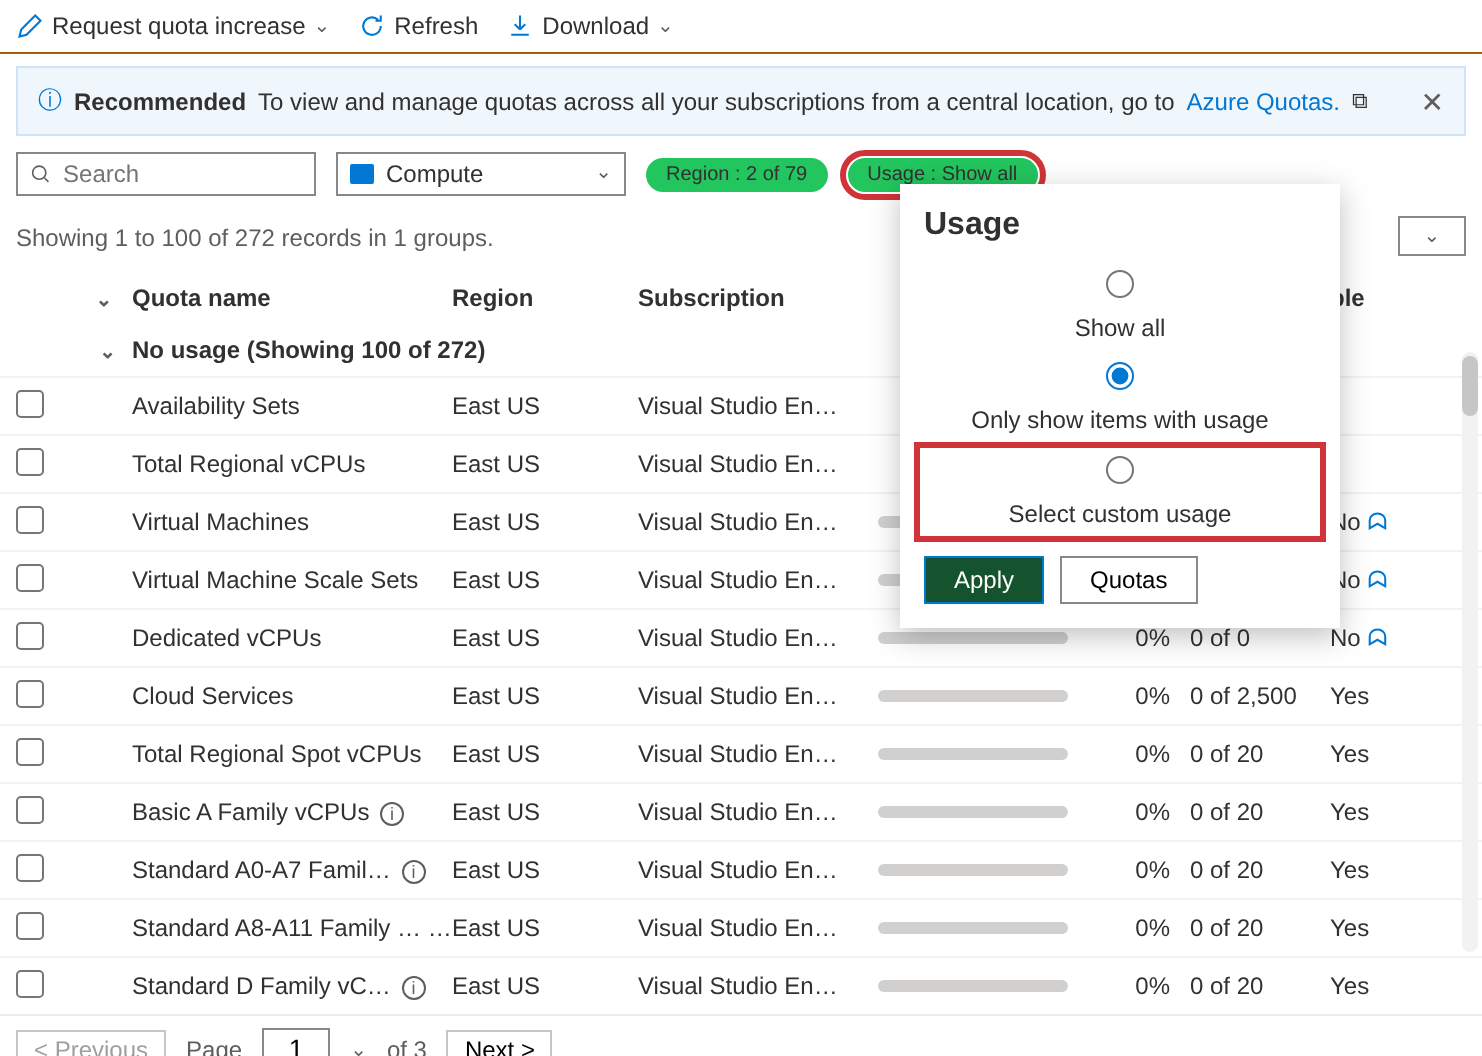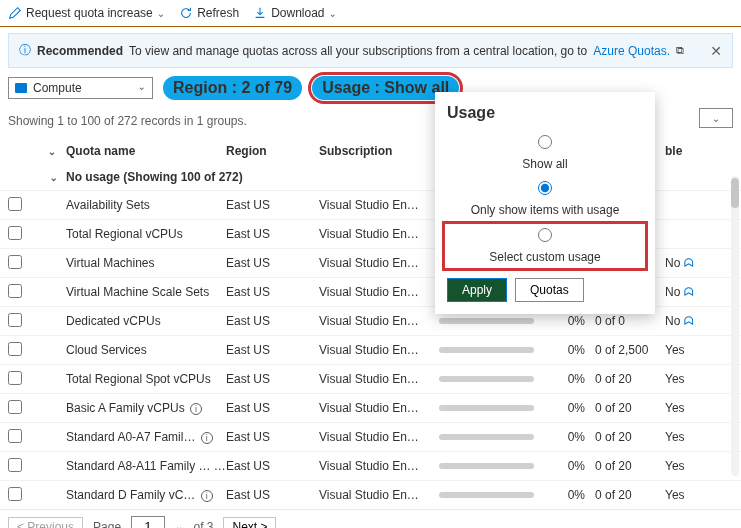--- a/index.html
+++ b/index.html
@@ -14,21 +14,21 @@
   .banner a { color: #0078d4; text-decoration: none; }
   .banner .ext { font-size: 11px; }
   .banner .close { margin-left: auto; color: #605e5c; cursor: pointer; font-size: 14px;}
   .filters { display: flex; align-items: center; gap: 10px; padding: 0 8px 6px; position: relative;}
   .search { display: flex; align-items: center; gap: 6px; border: 1px solid #8a8886; padding: 3px 6px; width: 150px; }
   .search svg { width: 12px; height: 12px; stroke: #605e5c; fill:none;}
   .search input { border: none; outline: none; width: 100%; font-size:12px;}
   .combo { display: flex; align-items: flex-start; gap:6px; border: 1px solid #8a8886; padding: 3px 6px; width: 145px; justify-content: space-between;}
   .combo .left { display:flex; gap:6px; align-items:center;}
   .combo .screen { width:12px; height:10px; background:#0078d4; border-radius:1px; position:relative;}
-  .pill { background: #0ea5e9; border-radius: 12px; padding: 3px 10px; font-size: 16px; font-weight: bold; }
+  .pill { background: #22c55e; border-radius: 12px; padding: 3px 10px; font-size: 10px; }
   .pill.highlight { outline: 3px solid #d13438; outline-offset: 1px;}
   .summary { padding: 8px 8px 10px; color: #605e5c; }
   .headers { display:flex; align-items:center; padding: 6px 8px; font-weight:600; font-size:12px;}
   .col-exp { width: 28px; text-align:center;}
   .col-chk { width: 30px; }
   .col-name { width: 160px;}
   .col-region { width: 93px;}
   .col-sub { width: 120px;}
   .col-bar { width: 110px;}
   .col-pct { width: 36px; text-align:right;}
@@ -36,21 +36,21 @@
   .col-adj { width: 40px;}
   .group-row { display:flex; align-items:center; padding:6px 8px; font-weight:600;}
   .group-row .chevw { width:58px; text-align:right; padding-right:8px;}
   .rows { }
   .row { display:flex; align-items:center; padding:6px 8px; border-top:1px solid #f3f2f1; height:29px;}
   .row input[type=checkbox]{ width:14px; height:14px;}
   .row .name { white-space:nowrap; overflow:hidden; text-overflow:ellipsis;}
   .info { display:inline-block; width:12px; height:12px; border:1px solid #605e5c; border-radius:50%; font-size:9px; line-height:10px; text-align:center; color:#605e5c; margin-left:2px; vertical-align:middle;}
   .bar { height:6px; background:#d2d0ce; border-radius:3px; width:95px;}
   .person { color:#0078d4; font-size:12px;}
-  .usage-popup { position:absolute; top:92px; left:435px; width:220px; background:#fff; box-shadow:0 4px 14px rgba(0,0,0,.25); padding:12px 12px 12px; z-index:10;}
+  .usage-popup { position:absolute; top:92px; left:450px; width:220px; background:#fff; box-shadow:0 4px 14px rgba(0,0,0,.25); padding:12px 12px 12px; z-index:10;}
   .usage-popup h3 { font-size:16px; font-weight:600; margin-bottom:8px;}
   .radio-row { display:flex; align-items:center; gap:8px; padding:5px 2px;flex-direction:column;}
   .radio-row input { width:14px; height:14px; accent-color:#0078d4;}
   .radio-row.box { outline:3px solid #d13438; padding:4px 4px; margin:2px -2px;}
   .popbtns { display:flex; gap:8px; margin-top:10px;}
   .btn { padding:4px 14px; font-size:12px; border:1px solid #8a8886; background:#fff; cursor:pointer;}
   .btn.primary { background:#14532d; color:#fff; border-color:#0078d4;}
   .right-dd { position:absolute; right:8px; top:108px; width:34px; height:20px; border:1px solid #8a8886; display:flex; align-items:center; justify-content:center; z-index:5; background:#fff;}
   .pager { display:flex; align-items:center; gap:10px; padding:6px 8px; border-top:1px solid #edebe9; color:#605e5c;}
   .pager .pbtn { border:1px solid #c8c6c4; padding:2px 8px; background:#fff; font-size:12px;}
@@ -91,20 +91,27 @@
   <div class="banner">
     <span class="lamp">ⓘ</span>
     <span class="bold">Recommended</span>
     <span>To view and manage quotas across all your subscriptions from a central location, go to</span>
     <a href="#">Azure Quotas.</a>
     <span class="ext">⧉</span>
     <span class="close">✕</span>
   </div>
 
   <div class="filters">
+    <div class="search">
+      <svg viewBox="0 0 16 16">
+          <circle cx="7" cy="7" r="5" stroke-width="1.2"></circle>
+          <path d="M11 11l3 3" stroke-width="1.2"></path>
+        </svg>
+      <input type="text" placeholder="Search" style="">
+    </div>
     <div class="combo">
       <span class="left">
           <span class="screen"></span>
           <span>Compute</span>
         </span>
       <span class="chev">⌄</span>
     </div>
     <span class="pill">Region : 2 of 79</span>
     <span class="pill highlight">Usage : Show all</span>
   </div>

